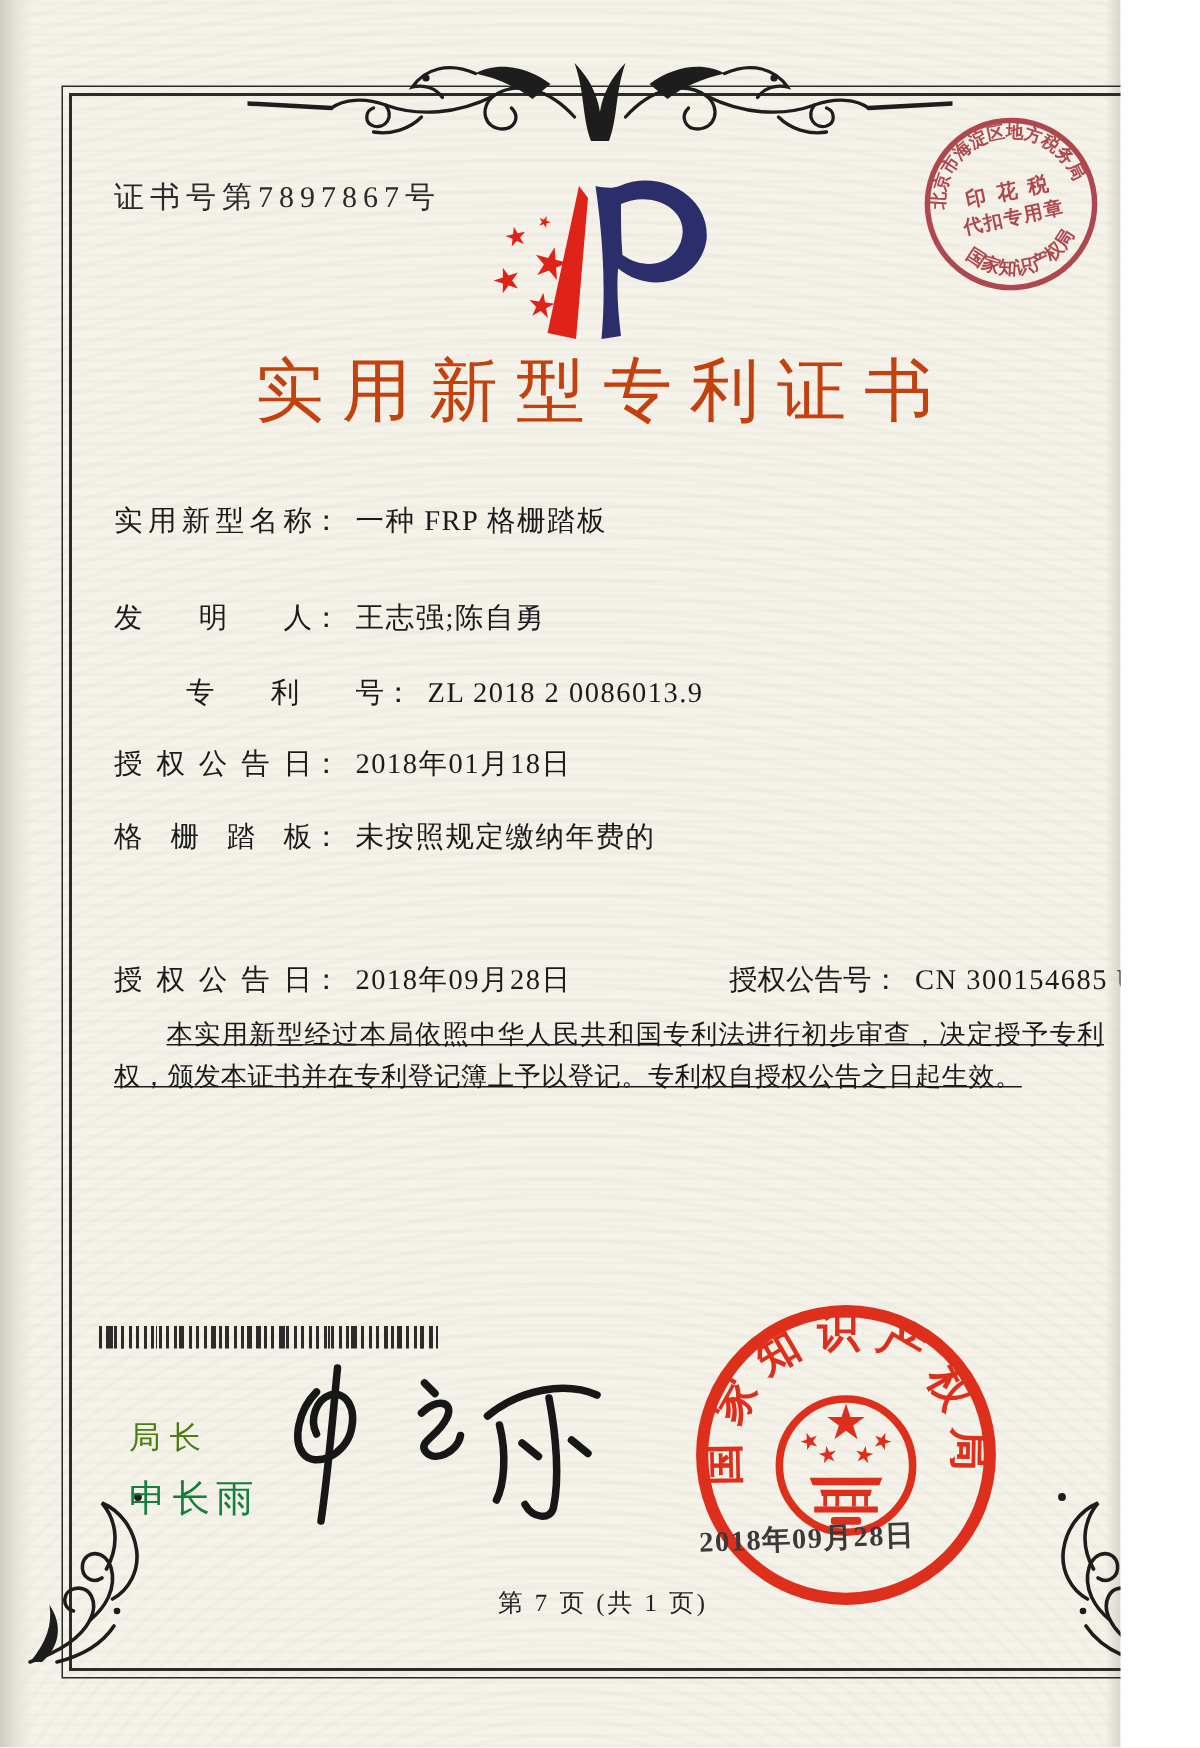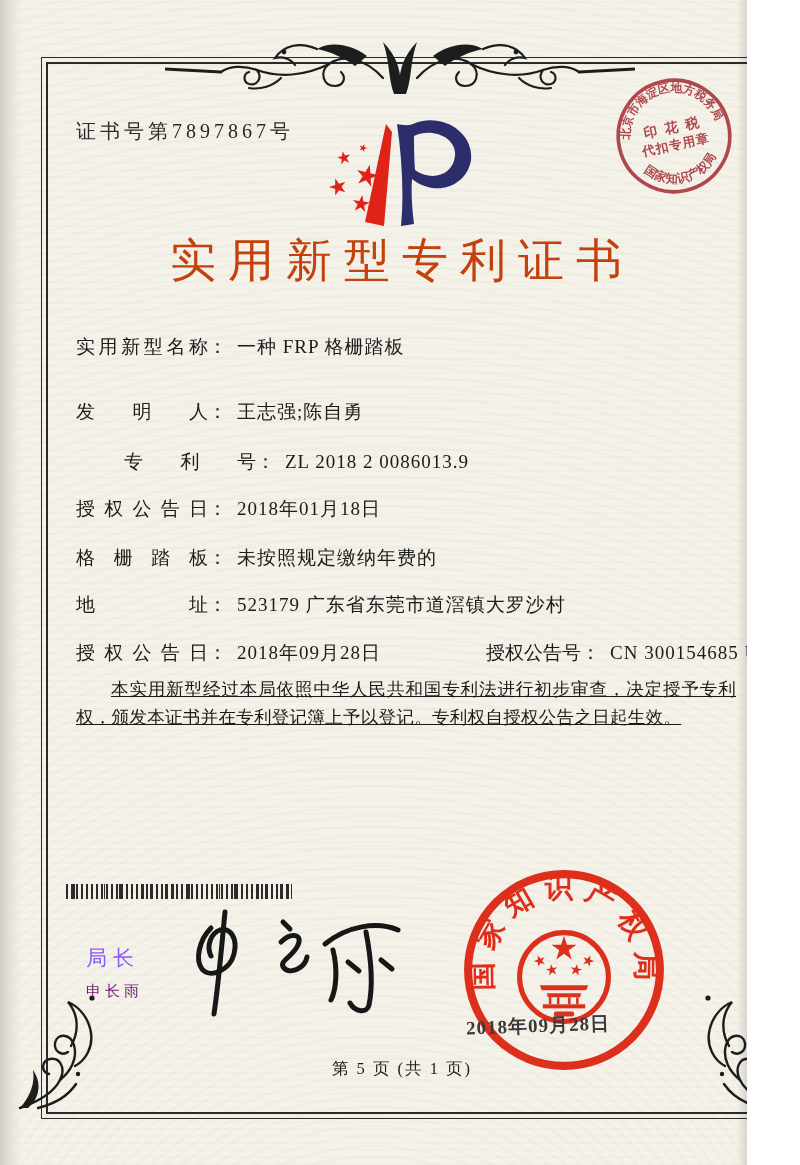--- a/index.html
+++ b/index.html
@@ -40,23 +40,23 @@
 
   .paras{left:76px;top:676px;width:660px;font-size:17.5px;line-height:1.58;
     text-align:justify;color:#1a1a1a;text-decoration:underline;}
   .paras p{margin:0;text-indent:2em;letter-spacing:.3px;}
 
   .barcode{left:66px;top:884px;width:226px;height:15px;opacity:.88;
     background:
       repeating-linear-gradient(90deg,#111 0 2px,transparent 2px 5px),
       repeating-linear-gradient(90deg,transparent 0 7px,#111 7px 9px,transparent 9px 15px,#111 15px 16px,transparent 16px 23px);}
 
-  .signer-role{left:86px;top:944px;font-size:21px;letter-spacing:6px;color:#8b5cf6;
+  .signer-role{left:86px;top:944px;font-size:21px;letter-spacing:6px;color:#4d7c0f;
     font-family:"Liberation Sans","DejaVu Sans",sans-serif;}
-  .signer-name{left:86px;top:982px;font-size:15px;letter-spacing:4px;color:#701a75;
+  .signer-name{left:86px;top:982px;font-size:25px;letter-spacing:4px;color:#15803d;
     font-family:"Liberation Sans","DejaVu Sans",sans-serif;}
 
   .stamp-wrap{left:598px;top:60px;width:152px;height:152px;transform:rotate(-12deg);}
   .seal-wrap{left:458px;top:864px;width:212px;height:212px;}
   .seal-date{left:466px;top:1012px;width:200px;font-size:19px;font-weight:700;
     color:#3a3a3a;letter-spacing:1px;transform:rotate(-2deg);}
 
   .footer{left:46px;top:1058px;width:712px;text-align:center;font-size:16.5px;
     letter-spacing:2px;color:#222;}
 
@@ -163,23 +163,20 @@
     <span class="flabel">发明人</span><span class="fcolon">：</span><span class="fvalue">王志强;陈自勇</span>
   </div>
   <div class="abs field-row nowrap" style="top:449px;margin-left:48px;">
     <span class="flabel">专利号</span><span class="fcolon">：</span><span class="fvalue">ZL 2018 2 0086013.9</span>
   </div>
   <div class="abs field-row nowrap" style="top:496px;">
     <span class="flabel">授权公告日</span><span class="fcolon">：</span><span class="fvalue">2018年01月18日</span>
   </div>
   <div class="abs field-row nowrap" style="top:545px;">
     <span class="flabel">格栅踏板</span><span class="fcolon">：</span><span class="fvalue">未按照规定缴纳年费的</span>
-  </div>
-  <div class="abs field-row nowrap" style="top:592px;">
-    <span class="flabel">地址</span><span class="fcolon">：</span><span class="fvalue">523179 广东省东莞市道滘镇大罗沙村</span>
   </div>
 
   <div class="abs field-row nowrap" style="top:640px;width:660px;">
     <span>
       <span class="flabel">授权公告日</span><span class="fcolon">：</span><span class="fvalue">2018年09月28日</span>
     </span>
     <span class="grant2 nowrap">
       <span>授权公告号</span><span class="fcolon">：</span><span class="fvalue">CN 300154685 U</span>
     </span>
   </div>
@@ -231,14 +228,14 @@
         <rect x="98" y="132" width="2.5" height="7"></rect>
         <rect x="109" y="132" width="2.5" height="7"></rect>
         <rect x="117" y="132" width="2.5" height="7"></rect>
         <rect x="84" y="139" width="42" height="4"></rect>
         <rect x="95" y="146" width="20" height="5" rx="2"></rect>
       </g>
     </svg>
   </div>
   <div class="abs seal-date nowrap">2018年09月28日</div>
 
-  <div class="abs footer nowrap">第 5 页 (共 1 页)</div>
+  <div class="abs footer nowrap">第 7 页 (共 1 页)</div>
 </div>
 
 </body></html>

